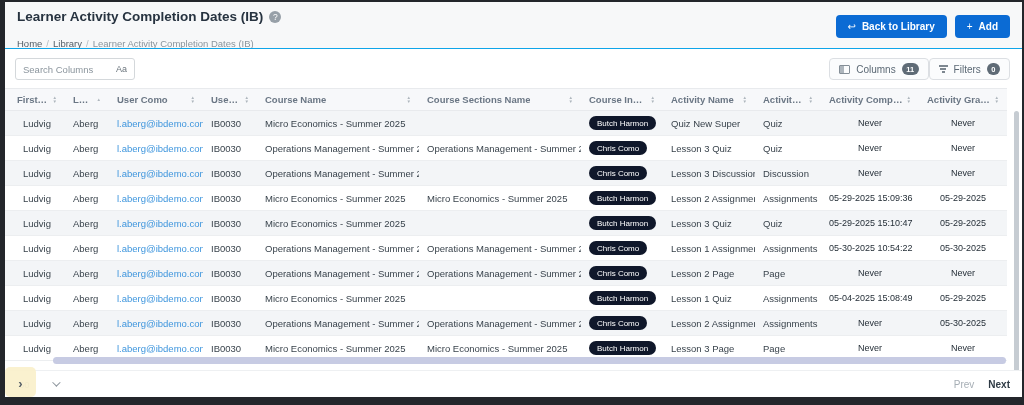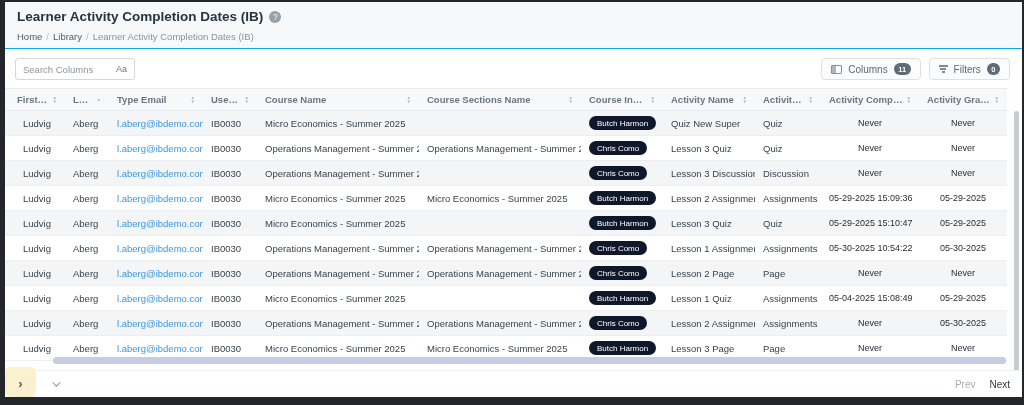--- a/index.html
+++ b/index.html
@@ -8,25 +8,25 @@
     font-family: "Liberation Sans", sans-serif;
     background:#23262b;
     position:relative;
   }
   .app {
     position:absolute; top:2px; left:5px; right:2px; bottom:8px;
     background:#f7f8f9; overflow:hidden;
   }
 
   
-  .page-header { display:flex; justify-content:space-between; align-items:flex-start; padding:7px 12px 0 12px; height:62px;flex-direction:column; }
+  .page-header { display:flex; justify-content:space-between; align-items:flex-start; padding:7px 12px 0 12px; height:62px; }
   .title-row { display:flex; align-items:center; gap:6px; }
   .page-title { font-size:13.5px; font-weight:bold; color:#273340; }
   .help-icon { width:12px; height:12px; border-radius:50%; background:#97a0a8; color:#fff; font-size:8.5px; line-height:12px; text-align:center; display:inline-block; }
-  .breadcrumb { margin-top:7px; font-size:9.5px; color:#8a949c; }
+  .breadcrumb { margin-top:14px; font-size:9.5px; color:#8a949c; }
   .breadcrumb .crumb-link { color:#515c66; }
   .breadcrumb .sep { color:#b4bbc1; margin:0 4px; }
   .header-actions { display:flex; gap:8px; margin-top:6px; }
   .btn-primary {
     background:#0b6bd4; color:#fff; border:none; border-radius:4px;
     font-size:10px; font-weight:bold; padding:6px 12px;
     display:inline-flex; align-items:center; gap:6px; cursor:pointer;
     font-family:"Liberation Sans", sans-serif;
   }
   .btn-primary .bicon { font-size:10px; font-weight:normal; }
@@ -39,21 +39,21 @@
   .search-wrap {
     width:120px; height:22px; border:1px solid #d4d8db; border-radius:3px;
     display:flex; align-items:center; padding:0 7px; background:#fff; gap:4px;
   }
   .search-wrap input {
     border:none; outline:none; flex:1; min-width:0; font-size:9.5px; color:#39434c;
     font-family:"Liberation Sans", sans-serif; background:transparent;
   }
   .search-wrap input::placeholder { color:#8b959d; }
   .case-toggle { font-size:9px; color:#6c767e; }
-  .toolbar-right { display:flex; gap:8px; }
+  .toolbar-right { display:flex; gap:0; }
   .tool-btn {
     border:1px solid #dcdfe3; border-radius:4px; background:#fbfcfd;
     padding:4px 9px; font-size:10px; color:#5b6874; display:inline-flex; align-items:center; gap:6px;
     cursor:pointer; font-family:"Liberation Sans", sans-serif;
   }
   .count-badge {
     background:#5f6b76; color:#fff; font-size:7.5px; font-weight:bold;
     border-radius:8px; padding:1.5px 4.5px; min-width:13px; text-align:center;
   }
   .icon-grid { width:11px; height:9px; border:1px solid #848e97; border-radius:1px;
@@ -100,21 +100,21 @@
     position:absolute; left:0; right:0; bottom:0; height:27px; background:#fff;
     border-top:1px solid #eef0f2; display:flex; align-items:center; justify-content:space-between;
     padding:0 12px 0 14px;
   }
   .page-size { display:flex; align-items:center; gap:22px; }
   .page-size-value { font-size:9.5px; color:#9aa3ab; }
   .chev-down { width:6px; height:6px; border-right:1.5px solid #8a939b; border-bottom:1.5px solid #8a939b;
     transform:rotate(45deg) translateY(-2px); display:inline-block; }
   .pager { display:flex; align-items:center; gap:14px; }
   .prev-link { font-size:10px; color:#a6aeb5; cursor:pointer; }
-  .next-link { font-size:10px; color:#2e3a44; font-weight:normal; cursor:pointer; }
+  .next-link { font-size:10px; color:#2e3a44; font-weight:bold; cursor:pointer; }
 
   .highlight-box {
     position:absolute; left:0px; bottom:0px; width:31px; height:30px;
     background:rgba(250,240,203,0.92); border-radius:5px; z-index:5;
     display:flex; align-items:center; justify-content:center;
   }
   .highlight-box .chev-right { font-size:13px; font-weight:bold; color:#555e66; transform:translateY(1px); }
 </style>
 </head>
 <body>
@@ -197,21 +197,21 @@
               <th>
                 <div class="th-wrap">
                   <span class="th-label">Last Name</span>
                   <span class="sort">
                     <i>▲</i>
                   </span>
                 </div>
               </th>
               <th>
                 <div class="th-wrap">
-                  <span class="th-label">Type Email</span>
+                  <span class="th-label">User Como</span>
                   <span class="sort">
                     <i>▲</i>
                     <i>▼</i>
                   </span>
                 </div>
               </th>
               <th>
                 <div class="th-wrap">
                   <span class="th-label">User SIS ID</span>
                   <span class="sort">

